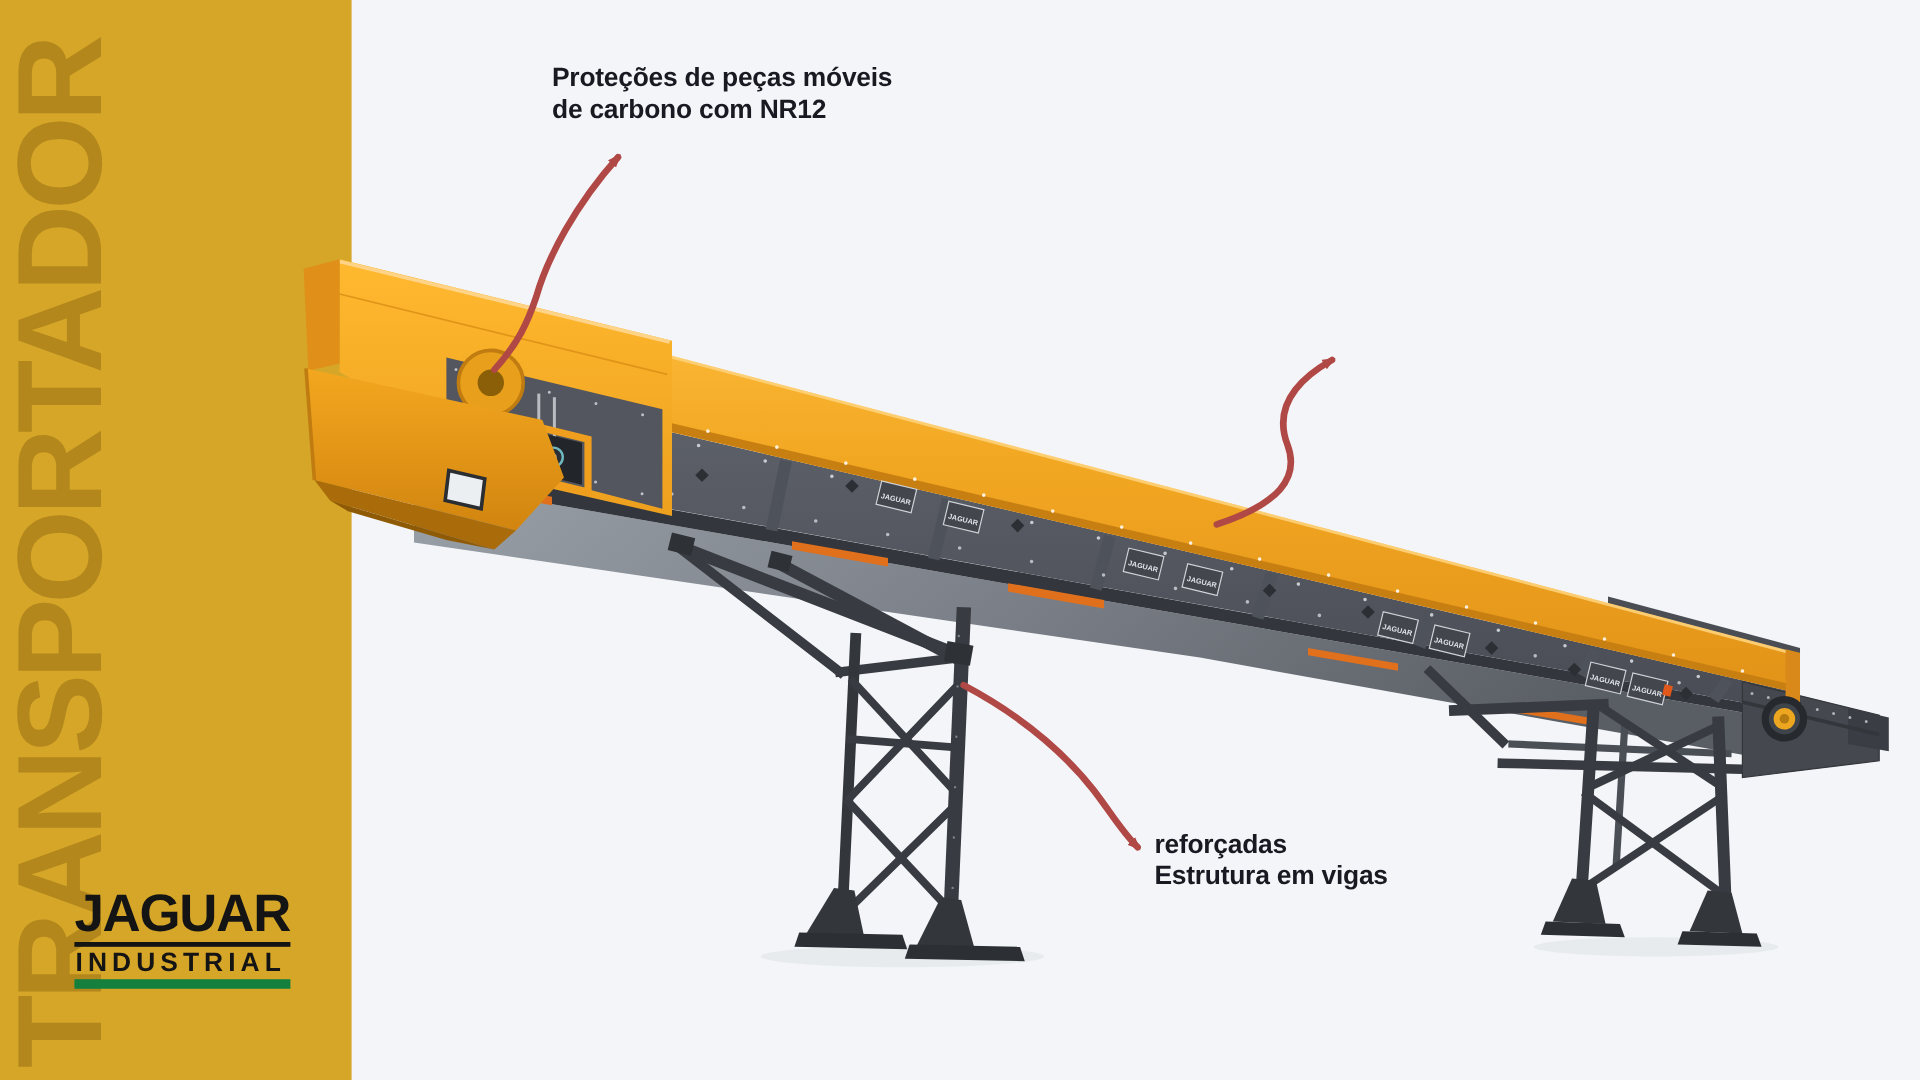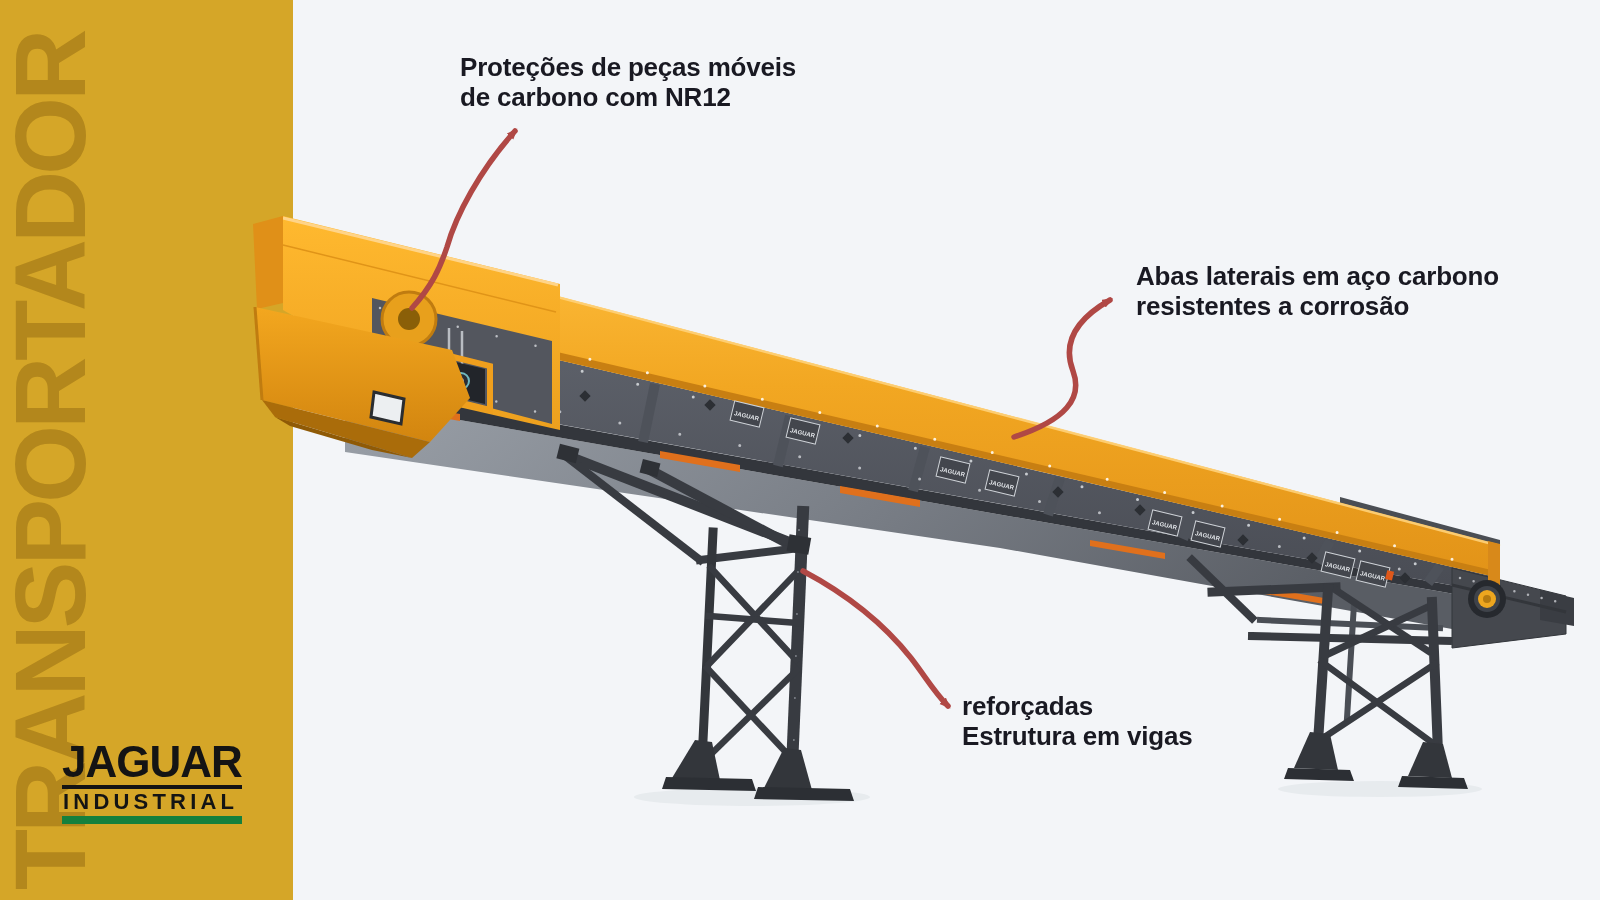--- a/index.html
+++ b/index.html
@@ -28,21 +28,21 @@
   }
   .logo-secondary{
     font-size:22px;font-weight:bold;letter-spacing:4.2px;line-height:1.0;
     border-bottom:8px solid #15803d;padding:2px 0 3px 1px;display:block;
   }
   
   .machine{position:absolute;left:0;top:0;z-index:2;}
   
   .note{
     position:absolute;z-index:4;color:#191922;font-weight:bold;
-    font-size:26px;line-height:1.17;letter-spacing:-0.2px;white-space:nowrap;
+    font-size:22px;line-height:1.17;letter-spacing:-0.2px;white-space:nowrap;
   }
   .note-nr12{left:460px;top:52px;}
   .note-abas{left:1136px;top:261px;}
   .note-estrutura{left:962px;top:691px;}
 </style>
 </head>
 <body>
 
 <div class="stage">
 
@@ -268,24 +268,20 @@
       <path d="M 412 308 C 432 286 440 268 447 247 C 456 215 480 170 515 131" marker-end="url(#arrowHead)"></path>
       <path d="M 1014 437 C 1066 420 1083 398 1073 371 C 1063 345 1073 321 1110 300" marker-end="url(#arrowHead)"></path>
       <path d="M 803 571 C 852 597 888 629 911 658 C 925 676 934 692 948 706" marker-end="url(#arrowHead)"></path>
     </g>
   </svg>
 
   <div class="note note-nr12">
     <div>Proteções de peças móveis</div>
     <div>de carbono com NR12</div>
   </div>
-  <div class="note note-abas">
-    <div>Abas laterais em aço carbono</div>
-    <div>resistentes a corrosão</div>
-  </div>
   <div class="note note-estrutura">
     <div>reforçadas</div>
     <div>Estrutura em vigas</div>
   </div>
 
   <div class="logo">
     <span class="logo-primary">JAGUAR</span>
     <span class="logo-secondary">INDUSTRIAL</span>
   </div>
 

